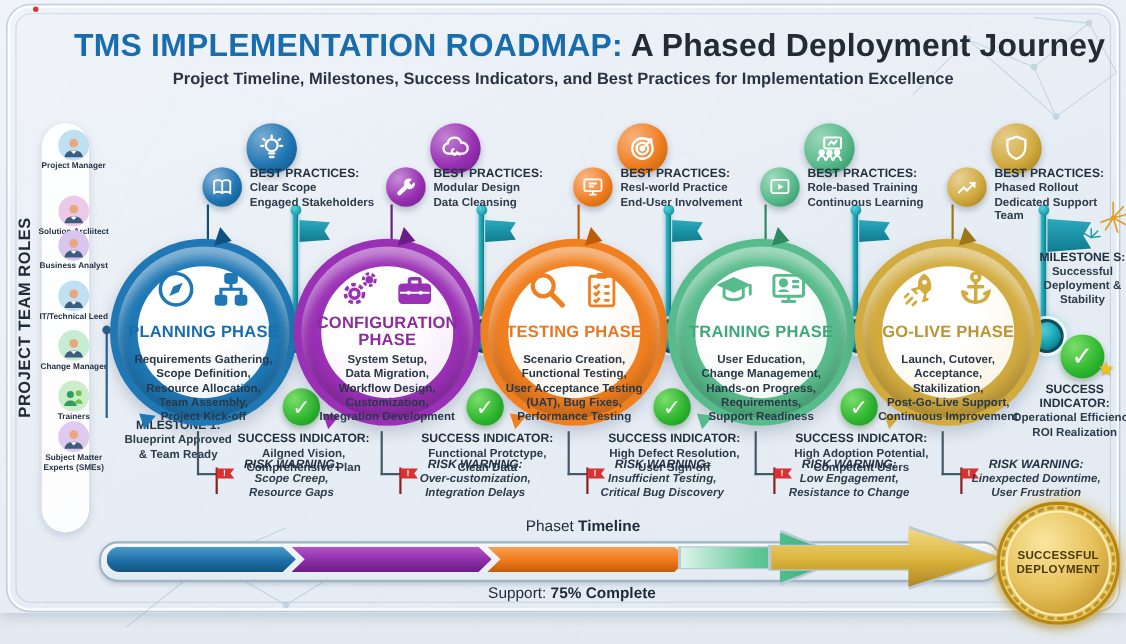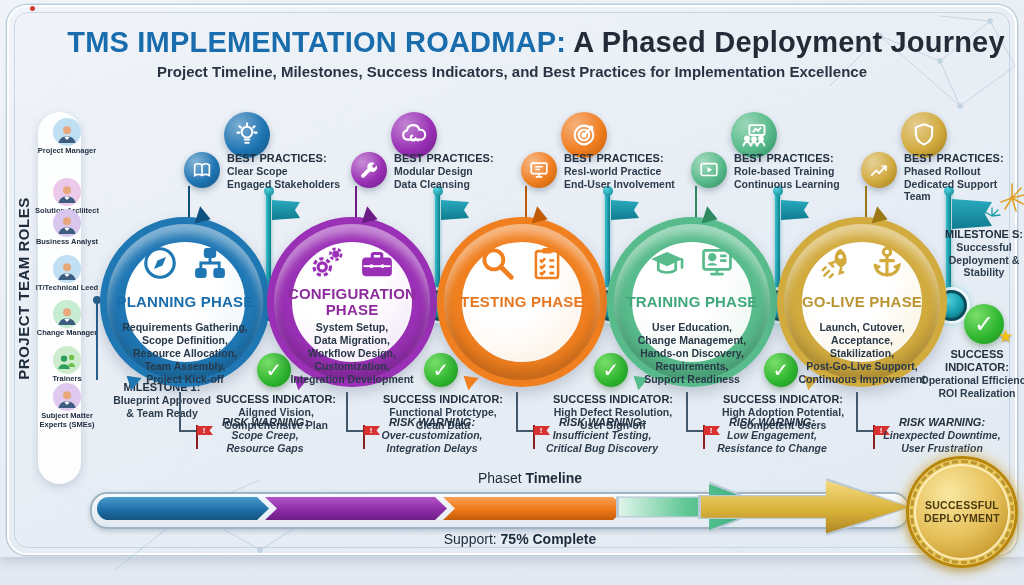--- a/index.html
+++ b/index.html
@@ -486,20 +486,27 @@
         <path d="M14.5 14.5L21 21" stroke-width="3" stroke-linecap="round"></path>
     </svg>
     <svg viewBox="0 0 24 24" fill="none" stroke="currentColor" stroke-width="1.6">
       <rect x="5" y="4.5" width="14" height="17" rx="1.5"></rect>
         <rect x="9" y="2.6" width="6" height="3.4" rx="1" fill="currentColor" stroke="none"></rect>
       <path d="M7.6 10l1.2 1.2 2-2.2M7.6 14l1.2 1.2 2-2.2M7.6 18l1.2 1.2 2-2.2"></path>
       <path d="M13.5 10.4h3M13.5 14.4h3M13.5 18.4h3"></path>
     </svg>
   </div>
   <h3 class="ph-head">TESTING PHASE</h3>
+  <div class="ph-body">
+    <div>Scenario Creation,</div>
+    <div>Functional Testing,</div>
+    <div>User Acceptance Testing</div>
+    <div>(UAT), Bug Fixes,</div>
+    <div>Performance Testing</div>
+  </div>
   <div class="si">
     <div class="check">✓</div>
     <div class="si-text">
       <div class="blk-h">SUCCESS INDICATOR:</div>
       <div class="blk-l">High Defect Resolution,</div>
       <div class="blk-l">User Sign-off</div>
     </div>
   </div>
   <div class="rw">
     <div class="rw-elbow"></div>
@@ -553,21 +560,21 @@
       <circle cx="9" cy="8.3" r="1.8" fill="currentColor"></circle>
         <path d="M5.8 13.6c.5-2.2 5.9-2.2 6.4 0" fill="currentColor" stroke="none"></path>
       <path d="M14 7.5h4M14 10.5h4"></path>
         <path d="M12 16v3M8.5 19h7" stroke-linecap="round"></path>
     </svg>
   </div>
   <h3 class="ph-head">TRAINING PHASE</h3>
   <div class="ph-body">
     <div>User Education,</div>
     <div>Change Management,</div>
-    <div>Hands-on Discovery,</div>
+    <div>Hands-on Progress,</div>
     <div>Requirements,</div>
     <div>Support Readiness</div>
   </div>
   <div class="si">
     <div class="check">✓</div>
     <div class="si-text">
       <div class="blk-h">SUCCESS INDICATOR:</div>
       <div class="blk-l">High Adoption Potential,</div>
       <div class="blk-l">Competent Users</div>
     </div>

